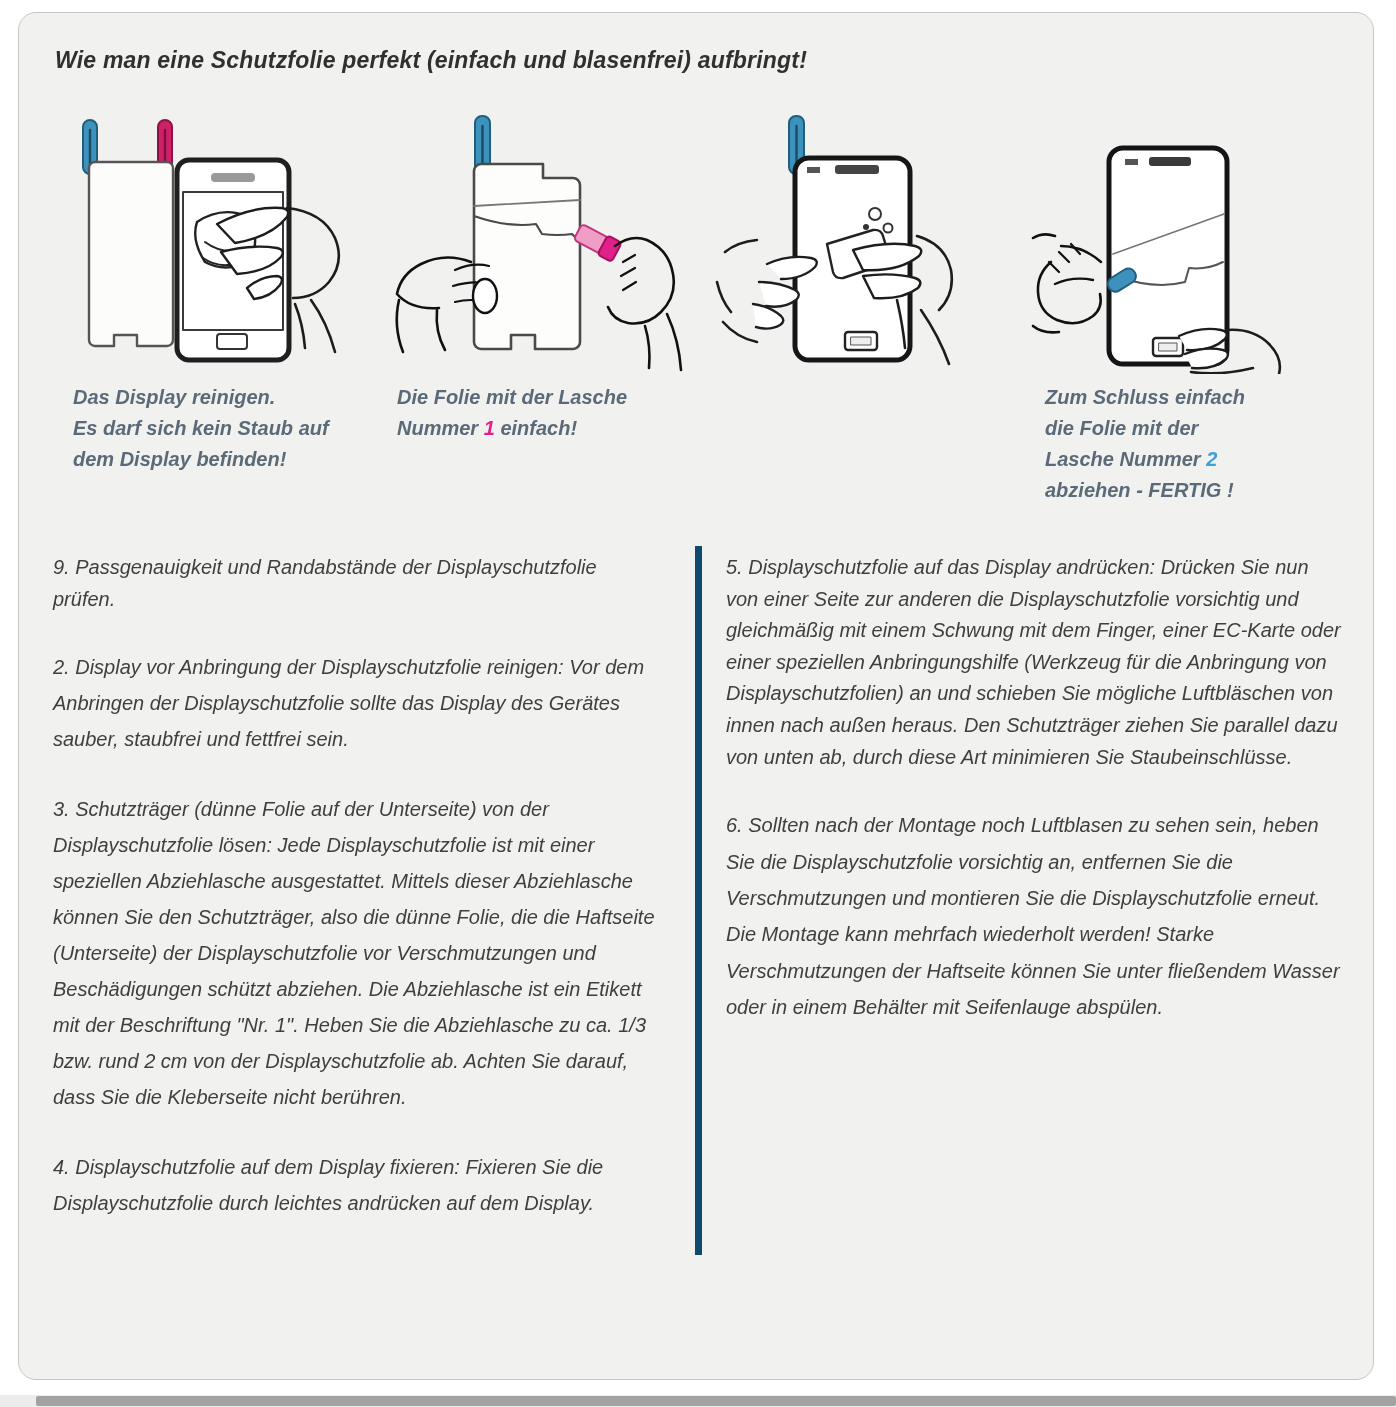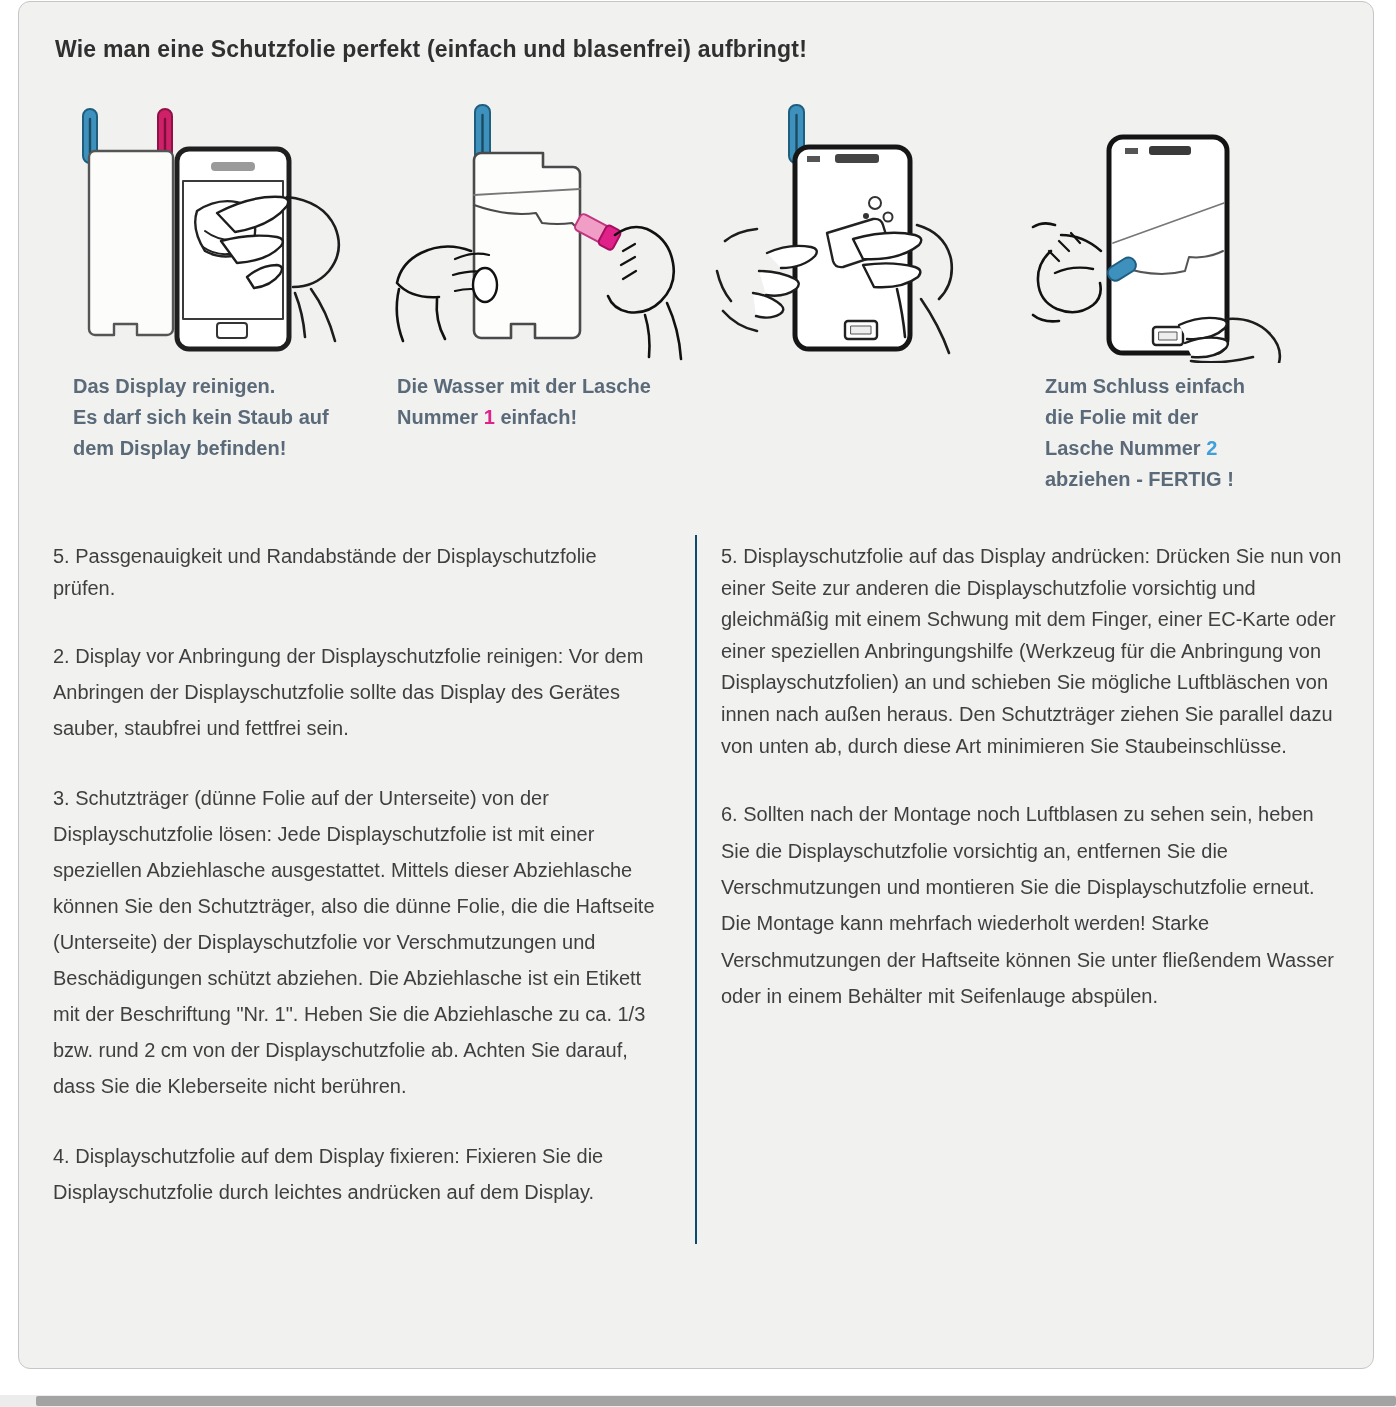--- a/index.html
+++ b/index.html
@@ -3,23 +3,23 @@
 <meta charset="utf-8">
 <style>
   html,body{margin:0;padding:0;}
   body{
     width:1396px;height:1407px;position:relative;overflow:hidden;
     background:#ffffff;
     font-family:"Liberation Sans","DejaVu Sans",sans-serif;
     -webkit-font-smoothing:antialiased;
   }
   .card{
-    position:absolute;left:18px;top:1px;width:1356px;height:1368px;
-    background:#f1f1f0;border:1px solid #c6c6c6;border-radius:12px;
-    box-sizing:border-box;overflow:hidden;
+    position:absolute;left:18px;top:12px;width:1356px;height:1368px;
+    background:#f1f1f0;border:1px solid #c6c6c6;border-radius:18px;
+    box-sizing:border-box;overflow:hidden;font-style:italic;
   }
   .title{
     margin:34px 0 0 36px;font-size:23px;font-weight:bold;color:#303030;
     letter-spacing:.2px;
   }
   
   .figrow{
     display:flex;margin:30px 18px 0 40px;
   }
   .fig{flex:1;margin:0;min-width:0;}
@@ -31,21 +31,21 @@
   }
   .fig-cap span{white-space:pre-line;}
   .num-pink{color:#e0218a;}
   .num-blue{color:#3f9fd8;}
   
   .instructions{
     display:flex;margin-top:40px;color:#3f3f3f;font-size:20px;
   }
   .col{box-sizing:border-box;}
   .col-left{width:676px;padding:6px 40px 0 34px;}
-  .col-right{flex:1;border-left:2px solid #0c4a6e;padding:6px 30px 0 24px;}
+  .col-right{flex:1;border-left:7px solid #0c4a6e;padding:6px 30px 0 24px;}
   .para{margin:0 0 34px 0;}
   .normal{line-height:1.58;}
   .loose{line-height:1.8;}
   .med{line-height:1.82;}
   
   .scrollbar-track{
     position:absolute;left:0;right:0;bottom:0;height:12px;background:#ececec;
   }
   .scrollbar-thumb{
     position:absolute;left:36px;right:0;top:1px;height:10px;
@@ -103,21 +103,21 @@
           </g>
           <path d="M232,142 q16,-12 32,-6 q22,10 26,34 q4,22 -12,38 q-14,14 -33,11 q-15,-3 -20,-16" fill="none" stroke="#111111" stroke-width="2.6"></path>
           <path d="M240,158 l12,-7 M238,172 l14,-8 M240,186 l13,-8" fill="none" stroke="#111111" stroke-width="2.2"></path>
           <path d="M262,222 q6,20 4,42 M284,210 q12,26 14,56" fill="none" stroke="#111111" stroke-width="2.6"></path>
           <path d="M88,158 q-26,-10 -50,2 q-20,10 -24,30 q14,16 42,14" fill="none" stroke="#111111" stroke-width="2.6"></path>
           <path d="M72,166 q18,-8 34,-4 M70,182 q20,-6 36,-2 M72,198 q16,-4 32,0" fill="none" stroke="#111111" stroke-width="2.2"></path>
           <ellipse cx="102" cy="192" rx="12" ry="17" fill="#ffffff" stroke="#111111" stroke-width="2.4"></ellipse>
           <path d="M16,196 q-6,26 4,52 M54,206 q-2,22 8,40" fill="none" stroke="#111111" stroke-width="2.6"></path>
         </svg>
       </div>
-      <figcaption class="fig-cap"><span>Die Wasser mit der Lasche
+      <figcaption class="fig-cap"><span>Die Folie mit der Lasche
 Nummer </span><span class="num-pink">1</span><span> einfach!</span></figcaption>
     </figure>
 
     <figure class="fig">
       <div class="fig-img">
         <svg viewBox="0 0 300 270" class="lineart">
           <rect x="82" y="12" width="15" height="58" rx="7" fill="#3d91bc" stroke="#205e80" stroke-width="2"></rect>
           <line x1="89.5" y1="22" x2="89.5" y2="62" stroke="#1b4a63" stroke-width="2.4"></line>
           <rect x="88" y="54" width="115" height="202" rx="14" fill="#ffffff" stroke="#161616" stroke-width="5"></rect>
           <rect x="100" y="63" width="13" height="6" fill="#555555"></rect>
@@ -166,21 +166,21 @@
       <figcaption class="fig-cap"><span>Zum Schluss einfach
 die Folie mit der
 Lasche Nummer </span><span class="num-blue">2</span><span>
 abziehen - FERTIG !</span></figcaption>
     </figure>
 
   </div>
 
   <section class="instructions">
     <div class="col col-left">
-      <p class="para normal">5. Passgenauigkeit und Randabstände der Displayschutzfolie prüfen.</p>
+      <p class="para normal">9. Passgenauigkeit und Randabstände der Displayschutzfolie prüfen.</p>
       <p class="para loose">2. Display vor Anbringung der Displayschutzfolie reinigen: Vor dem Anbringen der Displayschutzfolie sollte das Display des Gerätes sauber, staubfrei und fettfrei sein.</p>
       <p class="para loose">3. Schutzträger (dünne Folie auf der Unterseite) von der Displayschutzfolie lösen: Jede Displayschutzfolie ist mit einer speziellen Abziehlasche ausgestattet. Mittels dieser Abziehlasche können Sie den Schutzträger, also die dünne Folie, die die Haftseite (Unterseite) der Displayschutzfolie vor Verschmutzungen und Beschädigungen schützt abziehen. Die Abziehlasche ist ein Etikett mit der Beschriftung "Nr. 1". Heben Sie die Abziehlasche zu ca. 1/3 bzw. rund 2 cm von der Displayschutzfolie ab. Achten Sie darauf, dass Sie die Kleberseite nicht berühren.</p>
       <p class="para loose">4. Displayschutzfolie auf dem Display fixieren: Fixieren Sie die Displayschutzfolie durch leichtes andrücken auf dem Display.</p>
     </div>
     <div class="col col-right">
       <p class="para normal">5. Displayschutzfolie auf das Display andrücken: Drücken Sie nun von einer Seite zur anderen die Displayschutzfolie vorsichtig und gleichmäßig mit einem Schwung mit dem Finger, einer EC-Karte oder einer speziellen Anbringungshilfe (Werkzeug für die Anbringung von Displayschutzfolien) an und schieben Sie mögliche Luftbläschen von innen nach außen heraus. Den Schutzträger ziehen Sie parallel dazu von unten ab, durch diese Art minimieren Sie Staubeinschlüsse.</p>
       <p class="para med">6. Sollten nach der Montage noch Luftblasen zu sehen sein, heben Sie die Displayschutzfolie vorsichtig an, entfernen Sie die Verschmutzungen und montieren Sie die Displayschutzfolie erneut. Die Montage kann mehrfach wiederholt werden! Starke Verschmutzungen der Haftseite können Sie unter fließendem Wasser oder in einem Behälter mit Seifenlauge abspülen.</p>
     </div>
   </section>
 

